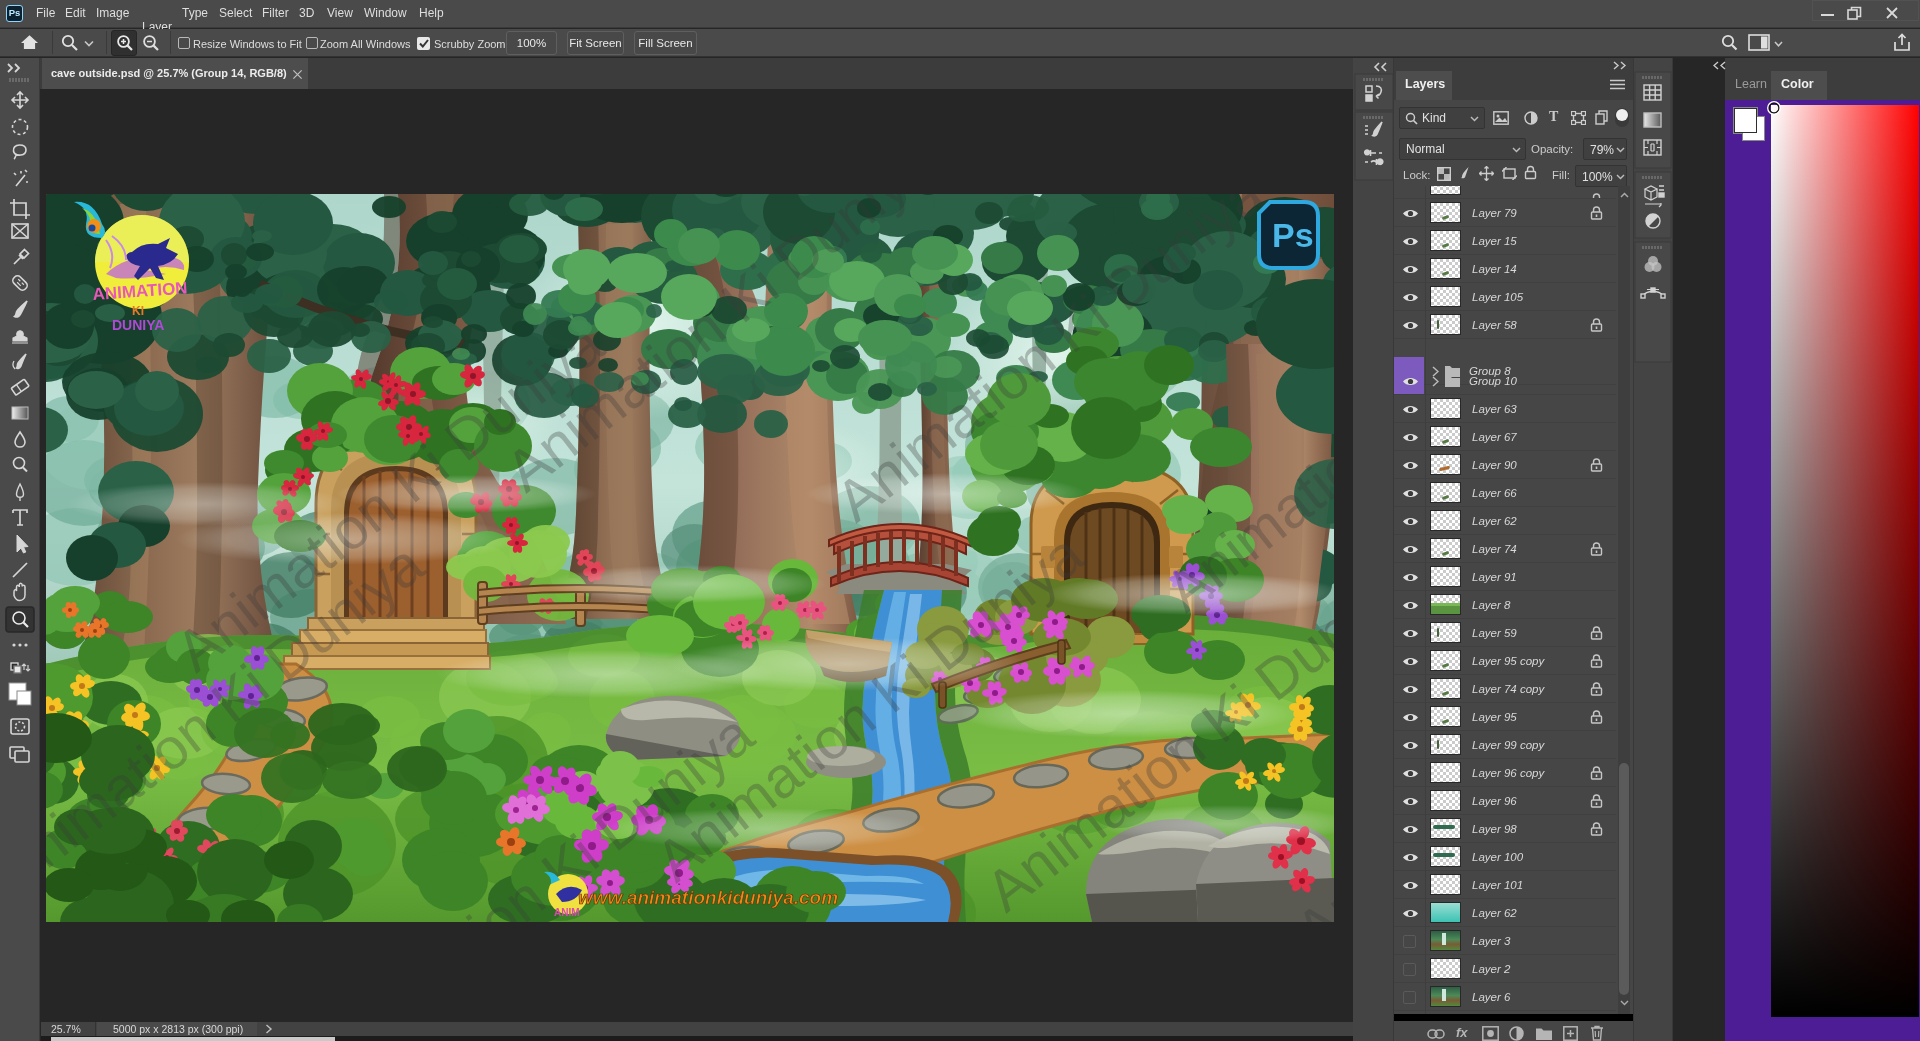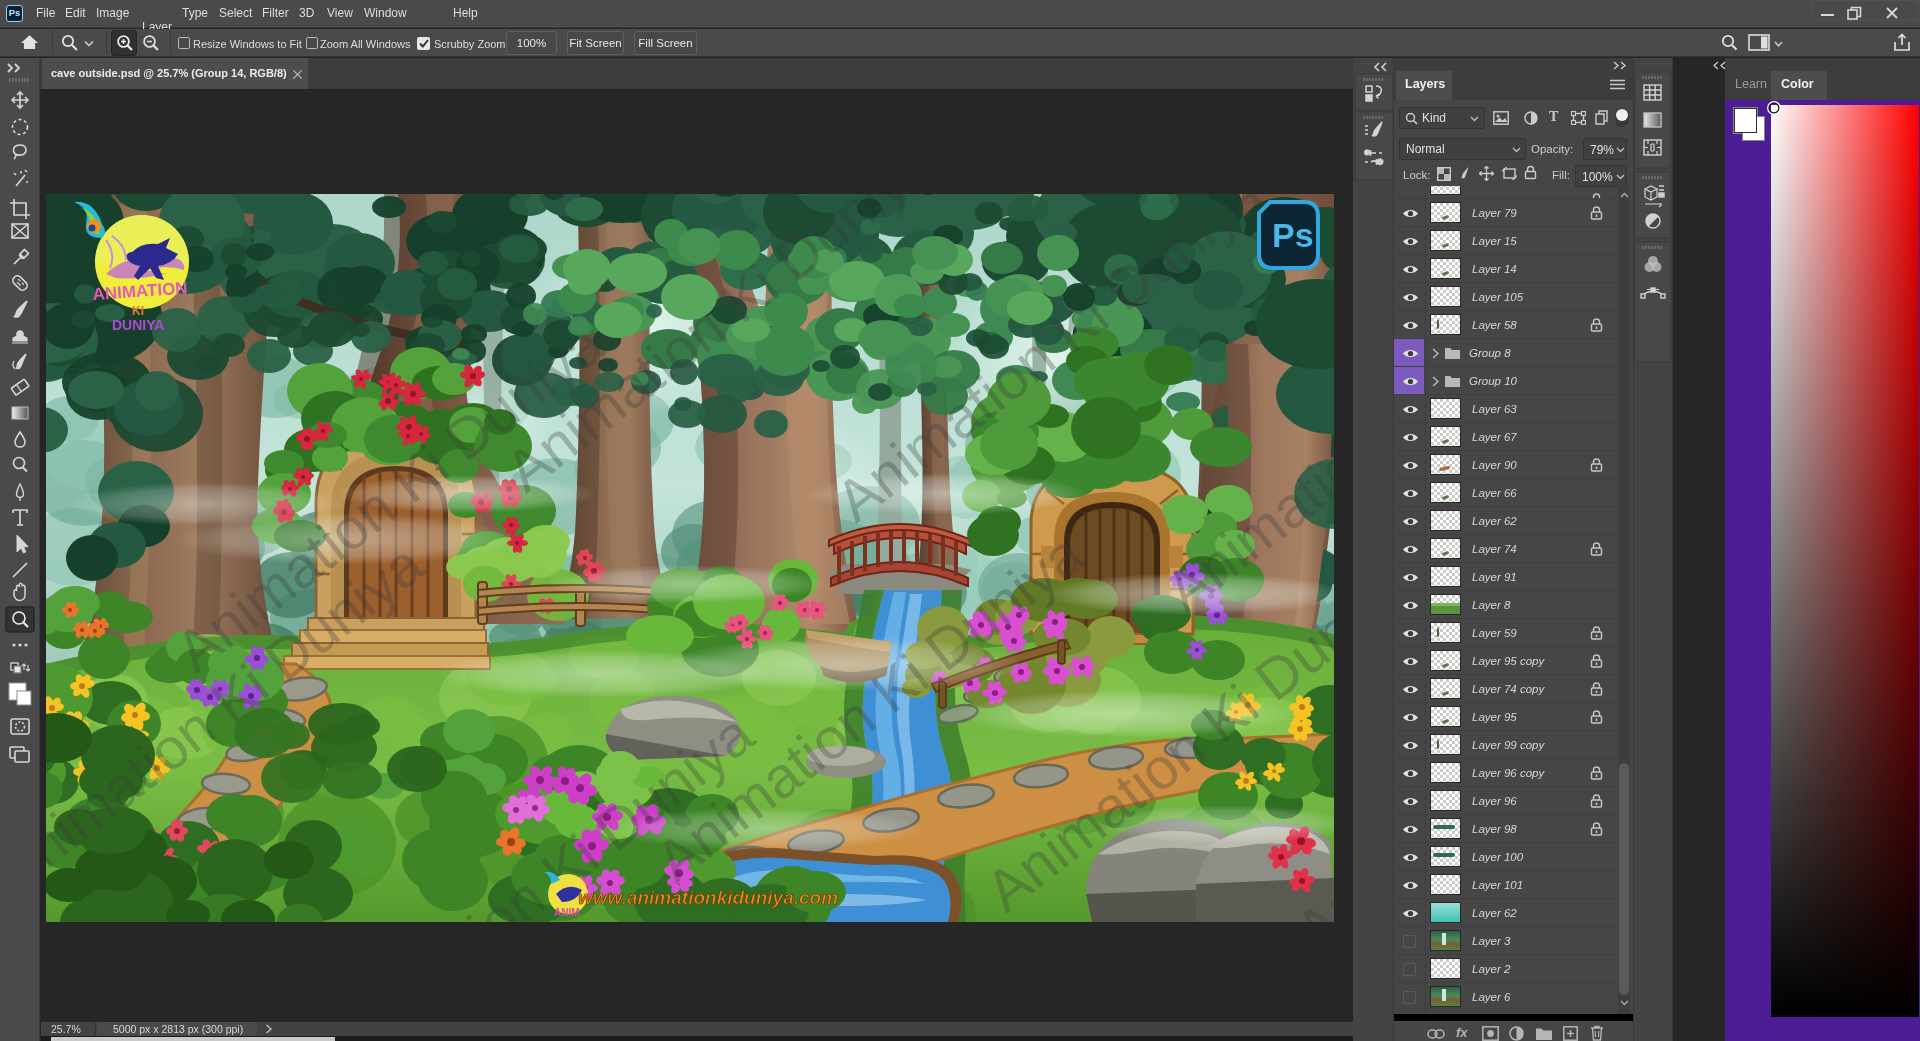--- a/index.html
+++ b/index.html
@@ -19,21 +19,21 @@
     <div class="abs txt" style="left:36px;top:6px;">File</div>
     <div class="abs txt" style="left:65px;top:6px;">Edit</div>
     <div class="abs txt" style="left:96px;top:6px;">Image</div>
     <div class="abs txt" style="left:142px;top:20px;">Layer</div>
     <div class="abs txt" style="left:182px;top:6px;">Type</div>
     <div class="abs txt" style="left:219px;top:6px;">Select</div>
     <div class="abs txt" style="left:262px;top:6px;">Filter</div>
     <div class="abs txt" style="left:299px;top:6px;">3D</div>
     <div class="abs txt" style="left:327px;top:6px;">View</div>
     <div class="abs txt" style="left:364px;top:6px;">Window</div>
-    <div class="abs txt" style="left:419px;top:6px;margin-left:34px;">Help</div>
+    <div class="abs txt" style="left:419px;top:6px;">Help</div>
 
     <div class="abs" style="left:1812px;top:0;width:107px;height:21px;border:1px solid #525252;"></div>
     <div class="abs" style="left:1821px;top:14px;width:13px;height:2px;background:#d8d8d8;"></div>
     <svg class="abs" style="left:1847px;top:6px;" width="16" height="16" viewBox="0 0 16 16">
       <rect x="1" y="4" width="9" height="9" fill="none" stroke="#d8d8d8" stroke-width="1.6"></rect>
       <path d="M4.5 4 L4.5 1.5 L13.5 1.5 L13.5 10.5 L10 10.5" fill="none" stroke="#d8d8d8" stroke-width="1.6"></path>
     </svg>
     <svg class="abs" style="left:1885px;top:6px;" width="14" height="14" viewBox="0 0 14 14">
       <path d="M2 2 L12 12 M12 2 L2 12" stroke="#d8d8d8" stroke-width="1.8"></path>
     </svg>
@@ -2215,21 +2215,21 @@
         <div class="lthumb" style="top:3px;">
           <div class="abs" style="left:6px;top:5px;width:2px;height:9px;background:#44663a;border-radius:1px;"></div>
         </div>
         <div class="lname">Layer 58</div>
         <svg class="abs llock" width="13" height="14" viewBox="0 0 13 14">
           <rect x="1.5" y="6" width="10" height="7" rx="1" fill="none" stroke="#c6c6c6" stroke-width="1.4"></rect>
           <path d="M3.5 6 L3.5 4 a3 3 0 0 1 6 0 L9.5 6" fill="none" stroke="#c6c6c6" stroke-width="1.4"></path>
           <rect x="5.7" y="8.5" width="1.6" height="2.5" fill="#c6c6c6"></rect>
         </svg>
       </div>
-  <div class="lrow" style="top:281px;height:28px;padding-left:32px;">
+  <div class="lrow" style="top:299px;height:28px;padding-left:32px;">
         <div class="abs" style="left:0;top:0;width:30px;height:28px;background:#7d5bbe;"></div>
         <svg class="abs" style="left:8px;top:8px;" width="17" height="13" viewBox="0 0 17 13">
           <path d="M1 6.5 C4.5 1.8 12.5 1.8 16 6.5 C12.5 11.2 4.5 11.2 1 6.5 Z" fill="#e0e0e0"></path>
           <circle cx="8.5" cy="6.5" r="2.6" fill="#3a3a3a"></circle>
         </svg>
         <svg class="abs" style="left:38px;top:9px;" width="7" height="11" viewBox="0 0 7 11">
           <path d="M1 1 L6 5.5 L1 10" fill="none" stroke="#bbb" stroke-width="1.5"></path>
         </svg>
         <svg class="abs" style="left:50px;top:7px;" width="17" height="14" viewBox="0 0 17 14">
           <path d="M1 2 L6 2 L8 4 L16 4 L16 13 L1 13 Z" fill="#b9b9b9"></path>

